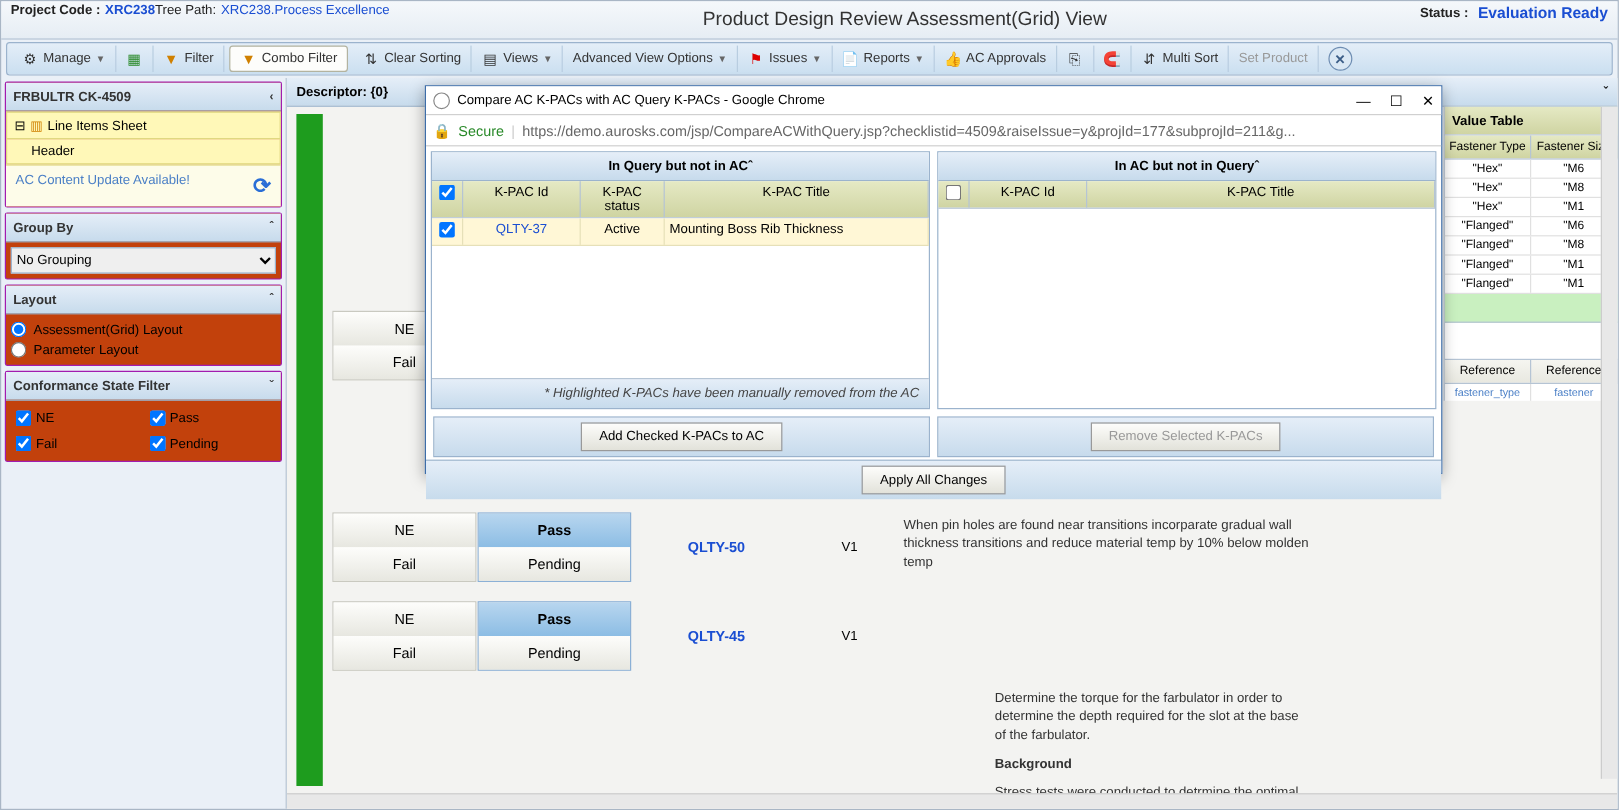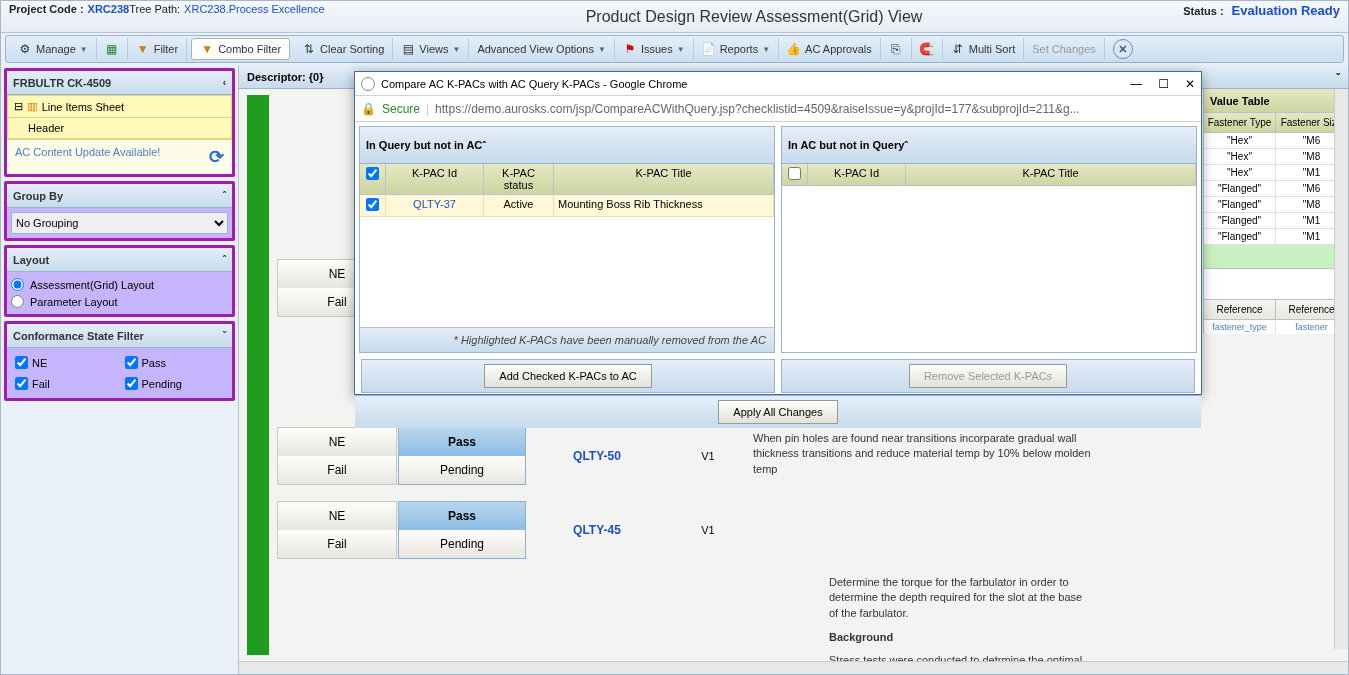--- a/index.html
+++ b/index.html
@@ -14,21 +14,21 @@
 .header-right .status-label{font-weight:700;color:#222}
 .header-right .status-val{color:#1a4ed2;font-weight:700;font-size:13px}
 .toolbar{height:28px;background:linear-gradient(#e4eef8,#cadff0);border:1px solid #9bb3cd;border-radius:3px;margin:2px 4px;display:flex;align-items:center;gap:0;padding:0 4px}
 .tb-btn{height:22px;display:flex;align-items:center;gap:4px;padding:0 8px;font-size:11px;color:#333;cursor:pointer;border-right:1px solid #b8cde0}
 .tb-btn.combo{background:#fdfdfb;border:1px solid #b3b3a0;border-radius:3px;margin:0 4px}
 .tb-btn .caret{font-size:8px;color:#666}
 .tb-icon{width:14px;height:14px;display:inline-flex;align-items:center;justify-content:center;font-size:12px}
 .tb-close{width:20px;height:20px;border:1px solid #6e8db2;border-radius:50%;background:#dbe8f4;color:#3b5d87;font-weight:700;display:flex;align-items:center;justify-content:center;margin-left:8px;cursor:pointer}
 .main{display:flex;height:610px}
 .sidebar{width:237px;display:flex;flex-direction:column;gap:4px;padding:3px}
-.panel{border:3px solid #a21caf;border-radius:2px;background:#c4b5fd}
+.panel{border:1px solid #a21caf;border-radius:2px;background:#c2410c}
 .panel-hd{height:24px;background:linear-gradient(#e5eef8,#c7dbec);border-bottom:1px solid #9bb3cd;display:flex;align-items:center;justify-content:space-between;padding:0 6px;font-size:11px;font-weight:700;color:#333}
 .panel-hd .chev{cursor:pointer;font-size:10px}
 .panel-body{padding:4px;font-size:11px}
 .tree-node{background:#fff8b8;padding:4px 6px;border:1px solid #e0d880;display:flex;align-items:center;gap:4px}
 .tree-header{background:#fff8b8;padding:4px 20px;border:1px solid #e0d880;border-top:none}
 .update-bar{background:#fdfce9;padding:6px 8px;display:flex;justify-content:space-between;color:#4a7fc6;font-size:11px;border-top:1px solid #e0d880}
 .sync-icon{color:#2a6ed6;font-size:18px;font-weight:700}
 .select{width:100%;height:22px;border:1px solid #9bb3cd;font-size:11px}
 .radio-row{display:flex;align-items:center;gap:6px;padding:2px 0}
 .cb-grid{display:grid;grid-template-columns:1fr 1fr;gap:8px 10px;padding:4px}
@@ -62,21 +62,21 @@
 .dialog{position:absolute;left:353px;top:70px;width:848px;height:324px;background:#fff;border:1px solid #3d6da8;box-shadow:0 3px 12px rgba(0,0,0,.35)}
 .dlg-title{height:24px;background:#fff;display:flex;align-items:center;padding:0 6px;font-size:11px;border-bottom:1px solid #d0d0d0}
 .dlg-title .favicon{width:14px;height:14px;border:1px solid #888;border-radius:50%;margin-right:6px}
 .dlg-title .winbtns{margin-left:auto;display:flex;gap:16px;font-family:monospace;font-size:12px}
 .addr{height:26px;display:flex;align-items:center;padding:0 6px;gap:6px;font-size:12px;border-bottom:1px solid #d0d0d0}
 .addr .lock{color:#2a8a2a}
 .addr .secure{color:#2a8a2a}
 .addr .url{color:#666;overflow:hidden;text-overflow:ellipsis;white-space:nowrap;flex:1}
 .dlg-body{display:flex;gap:6px;padding:4px}
 .dlg-panel{flex:1;border:1px solid #9bb3cd}
-.dlg-phd{height:37px;background:linear-gradient(#e5eef8,#c7dbec);display:flex;align-items:center;justify-content:flex-start;padding:0 6px;font-size:11px;font-weight:700;border-bottom:1px solid #9bb3cd}
+.dlg-phd{height:24px;background:linear-gradient(#e5eef8,#c7dbec);display:flex;align-items:center;justify-content:center;padding:0 6px;font-size:11px;font-weight:700;border-bottom:1px solid #9bb3cd}
 .dlg-th{display:flex;background:linear-gradient(#e5e9c4,#cfd4a2);font-size:11px;border-bottom:1px solid #b5c4d4}
 .dlg-th>div{padding:3px 4px;border-right:1px solid #b5c4d4;text-align:center}
 .dlg-row{display:flex;font-size:11px;background:#fff7d6;border-bottom:1px solid #e6e0b8}
 .dlg-row>div{padding:3px 4px;border-right:1px solid #e6e0b8;text-align:center}
 .dlg-note{font-style:italic;font-size:11px;color:#444;text-align:right;padding:6px 8px;border-top:1px solid #b5c4d4;background:linear-gradient(#e5eef8,#c7dbec);margin-top:110px}
 .dlg-btn{height:24px;padding:0 14px;background:linear-gradient(#fdfdfb,#e2e2da);border:1px solid #999;font-size:11px;cursor:pointer;display:inline-flex;align-items:center}
 .dlg-btn:disabled{color:#999}
 .dlg-foot{display:flex;justify-content:center;gap:6px;padding:4px 6px}
 .dlg-actions{display:flex;padding:2px 6px;gap:6px}
 .dlg-actions .dlg-btn-wrap{flex:1;background:linear-gradient(#e5eef8,#c7dbec);border:1px solid #9bb3cd;display:flex;justify-content:center;padding:4px}
@@ -150,21 +150,21 @@
       <span class="tb-icon">⎘</span>
     </div>
   <div class="tb-btn">
       <span class="tb-icon">🧲</span>
     </div>
   <div class="tb-btn">
       <span class="tb-icon">⇵</span>
       <span>Multi Sort</span>
     </div>
   <div class="tb-btn" style="color:#999">
-      <span>Set Changes</span>
+      <span>Set Product</span>
     </div>
   <div class="tb-close">✕</div>
 </div>
 
 <div class="main">
   <div class="sidebar">
     <div class="panel">
       <div class="panel-hd">
           <span>FRBULTR CK-4509</span>
           <span class="chev">‹</span>

